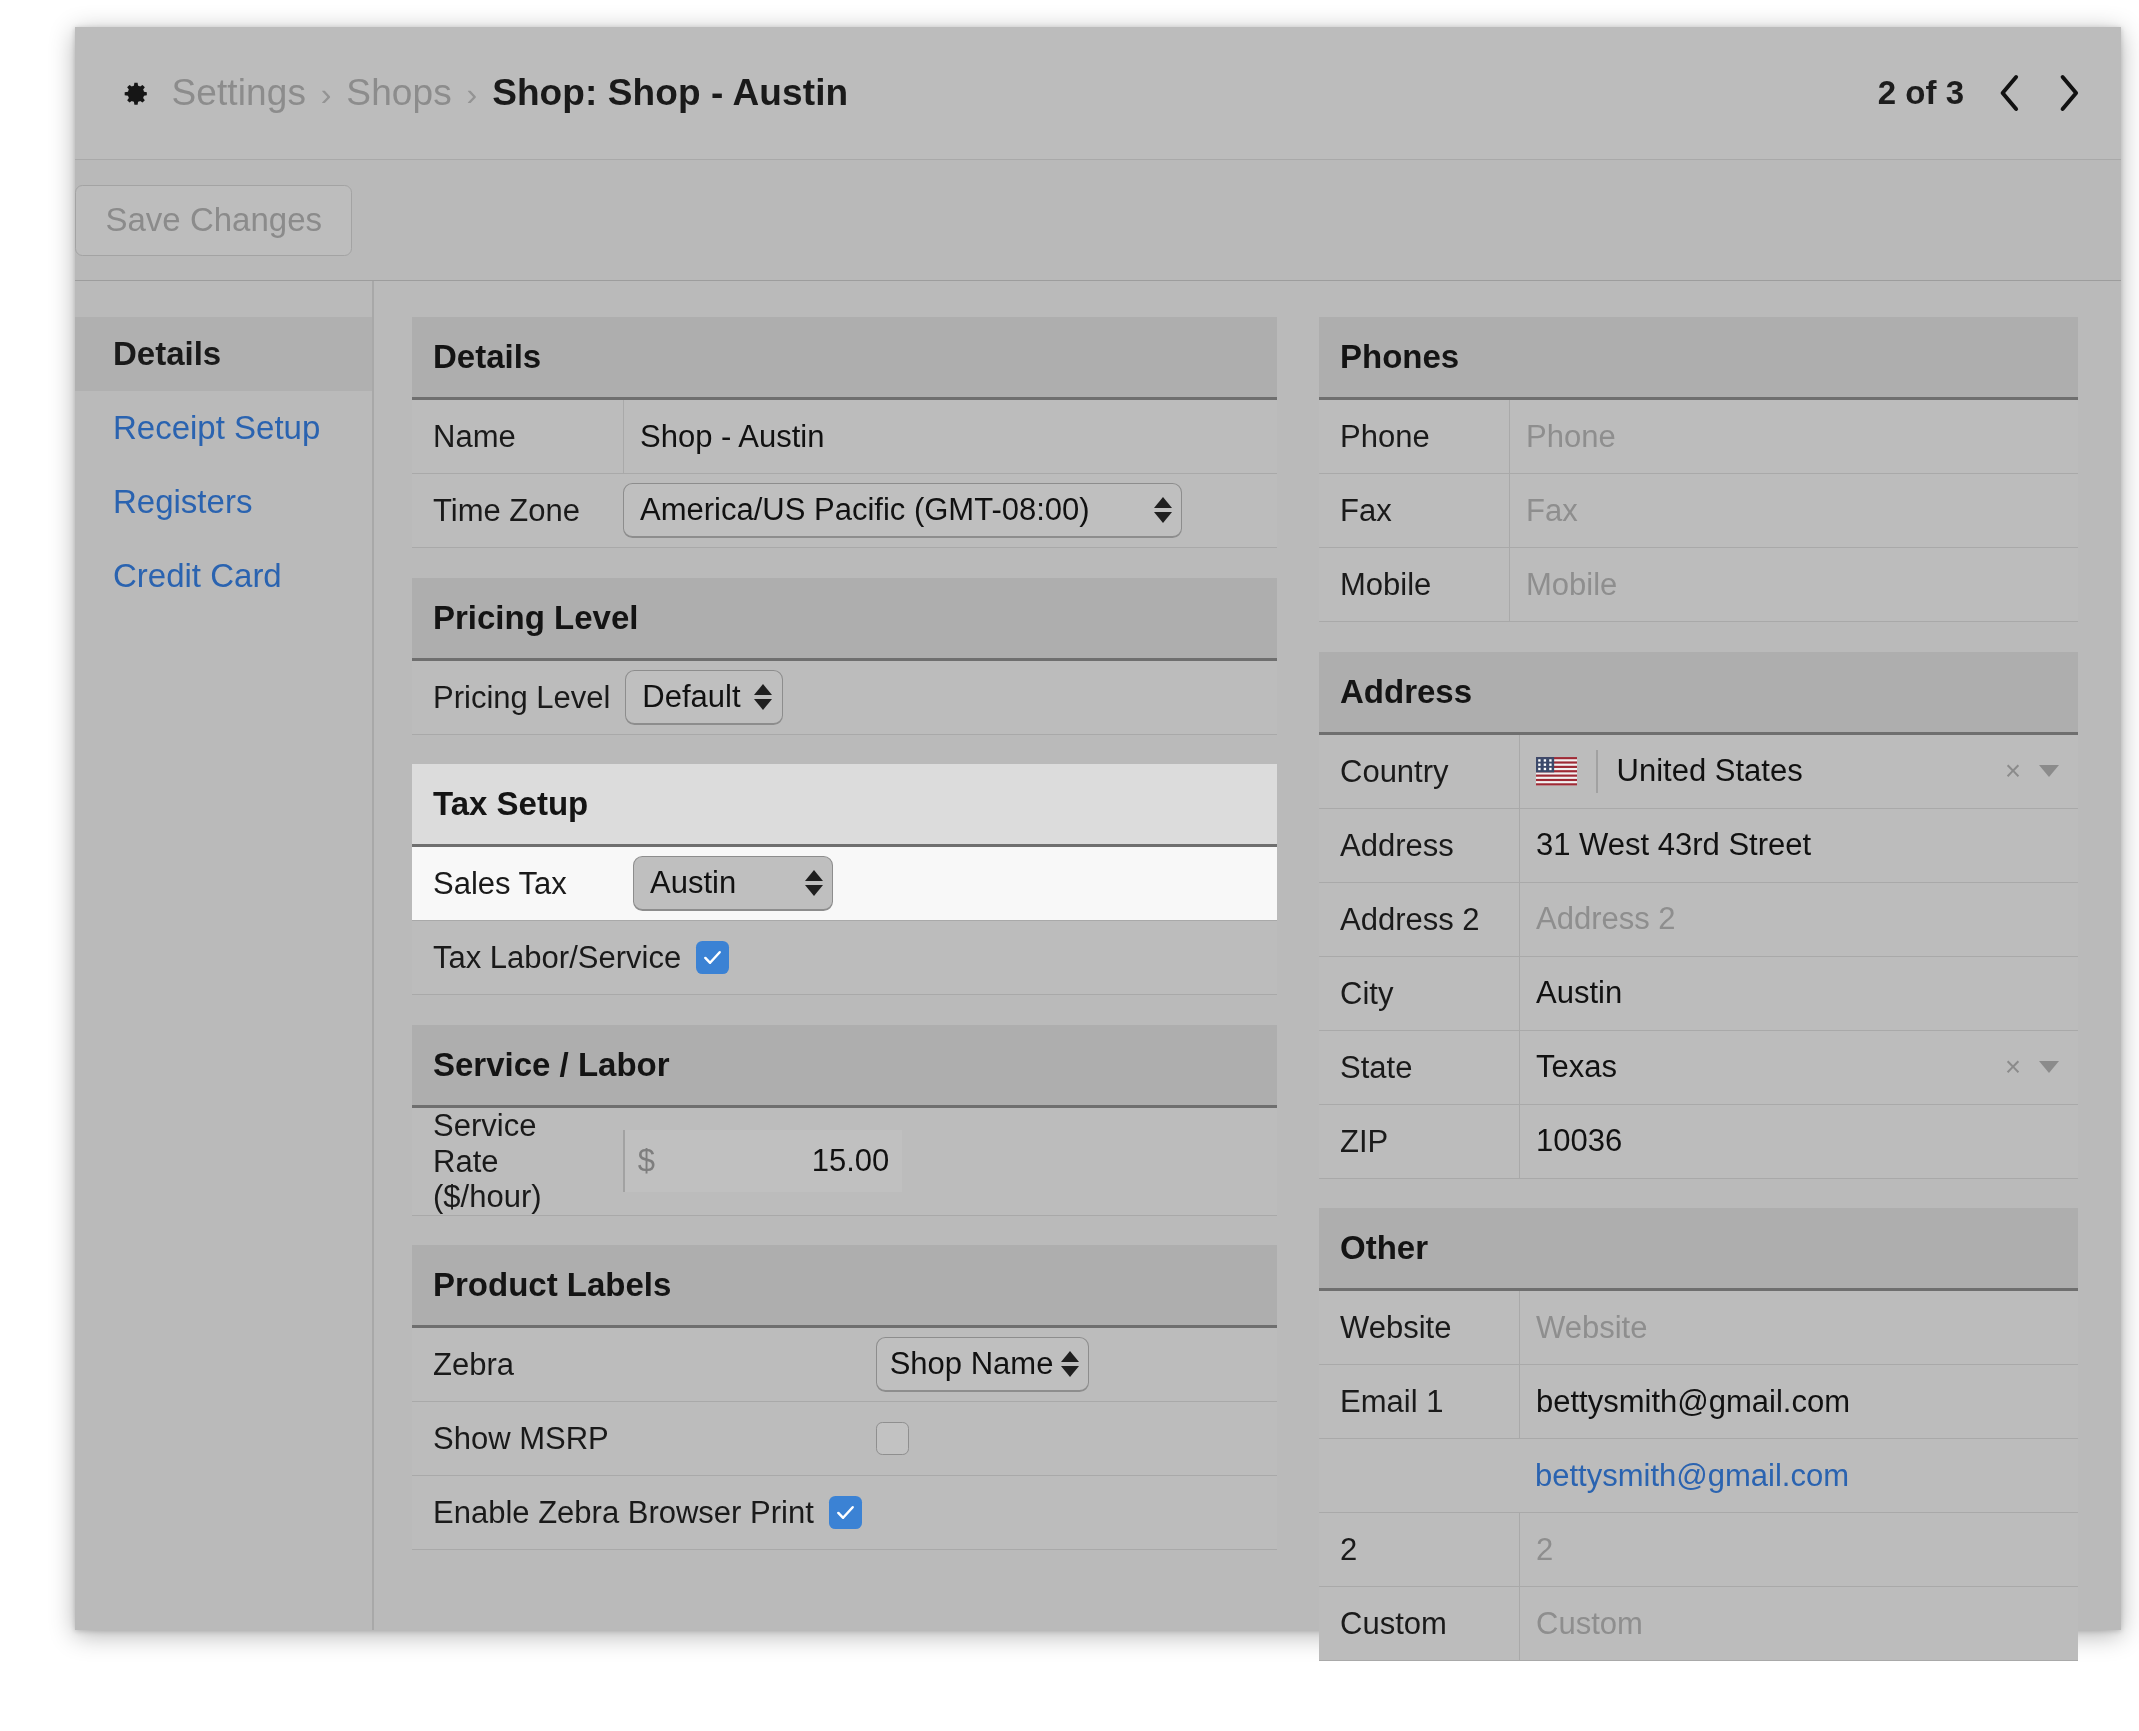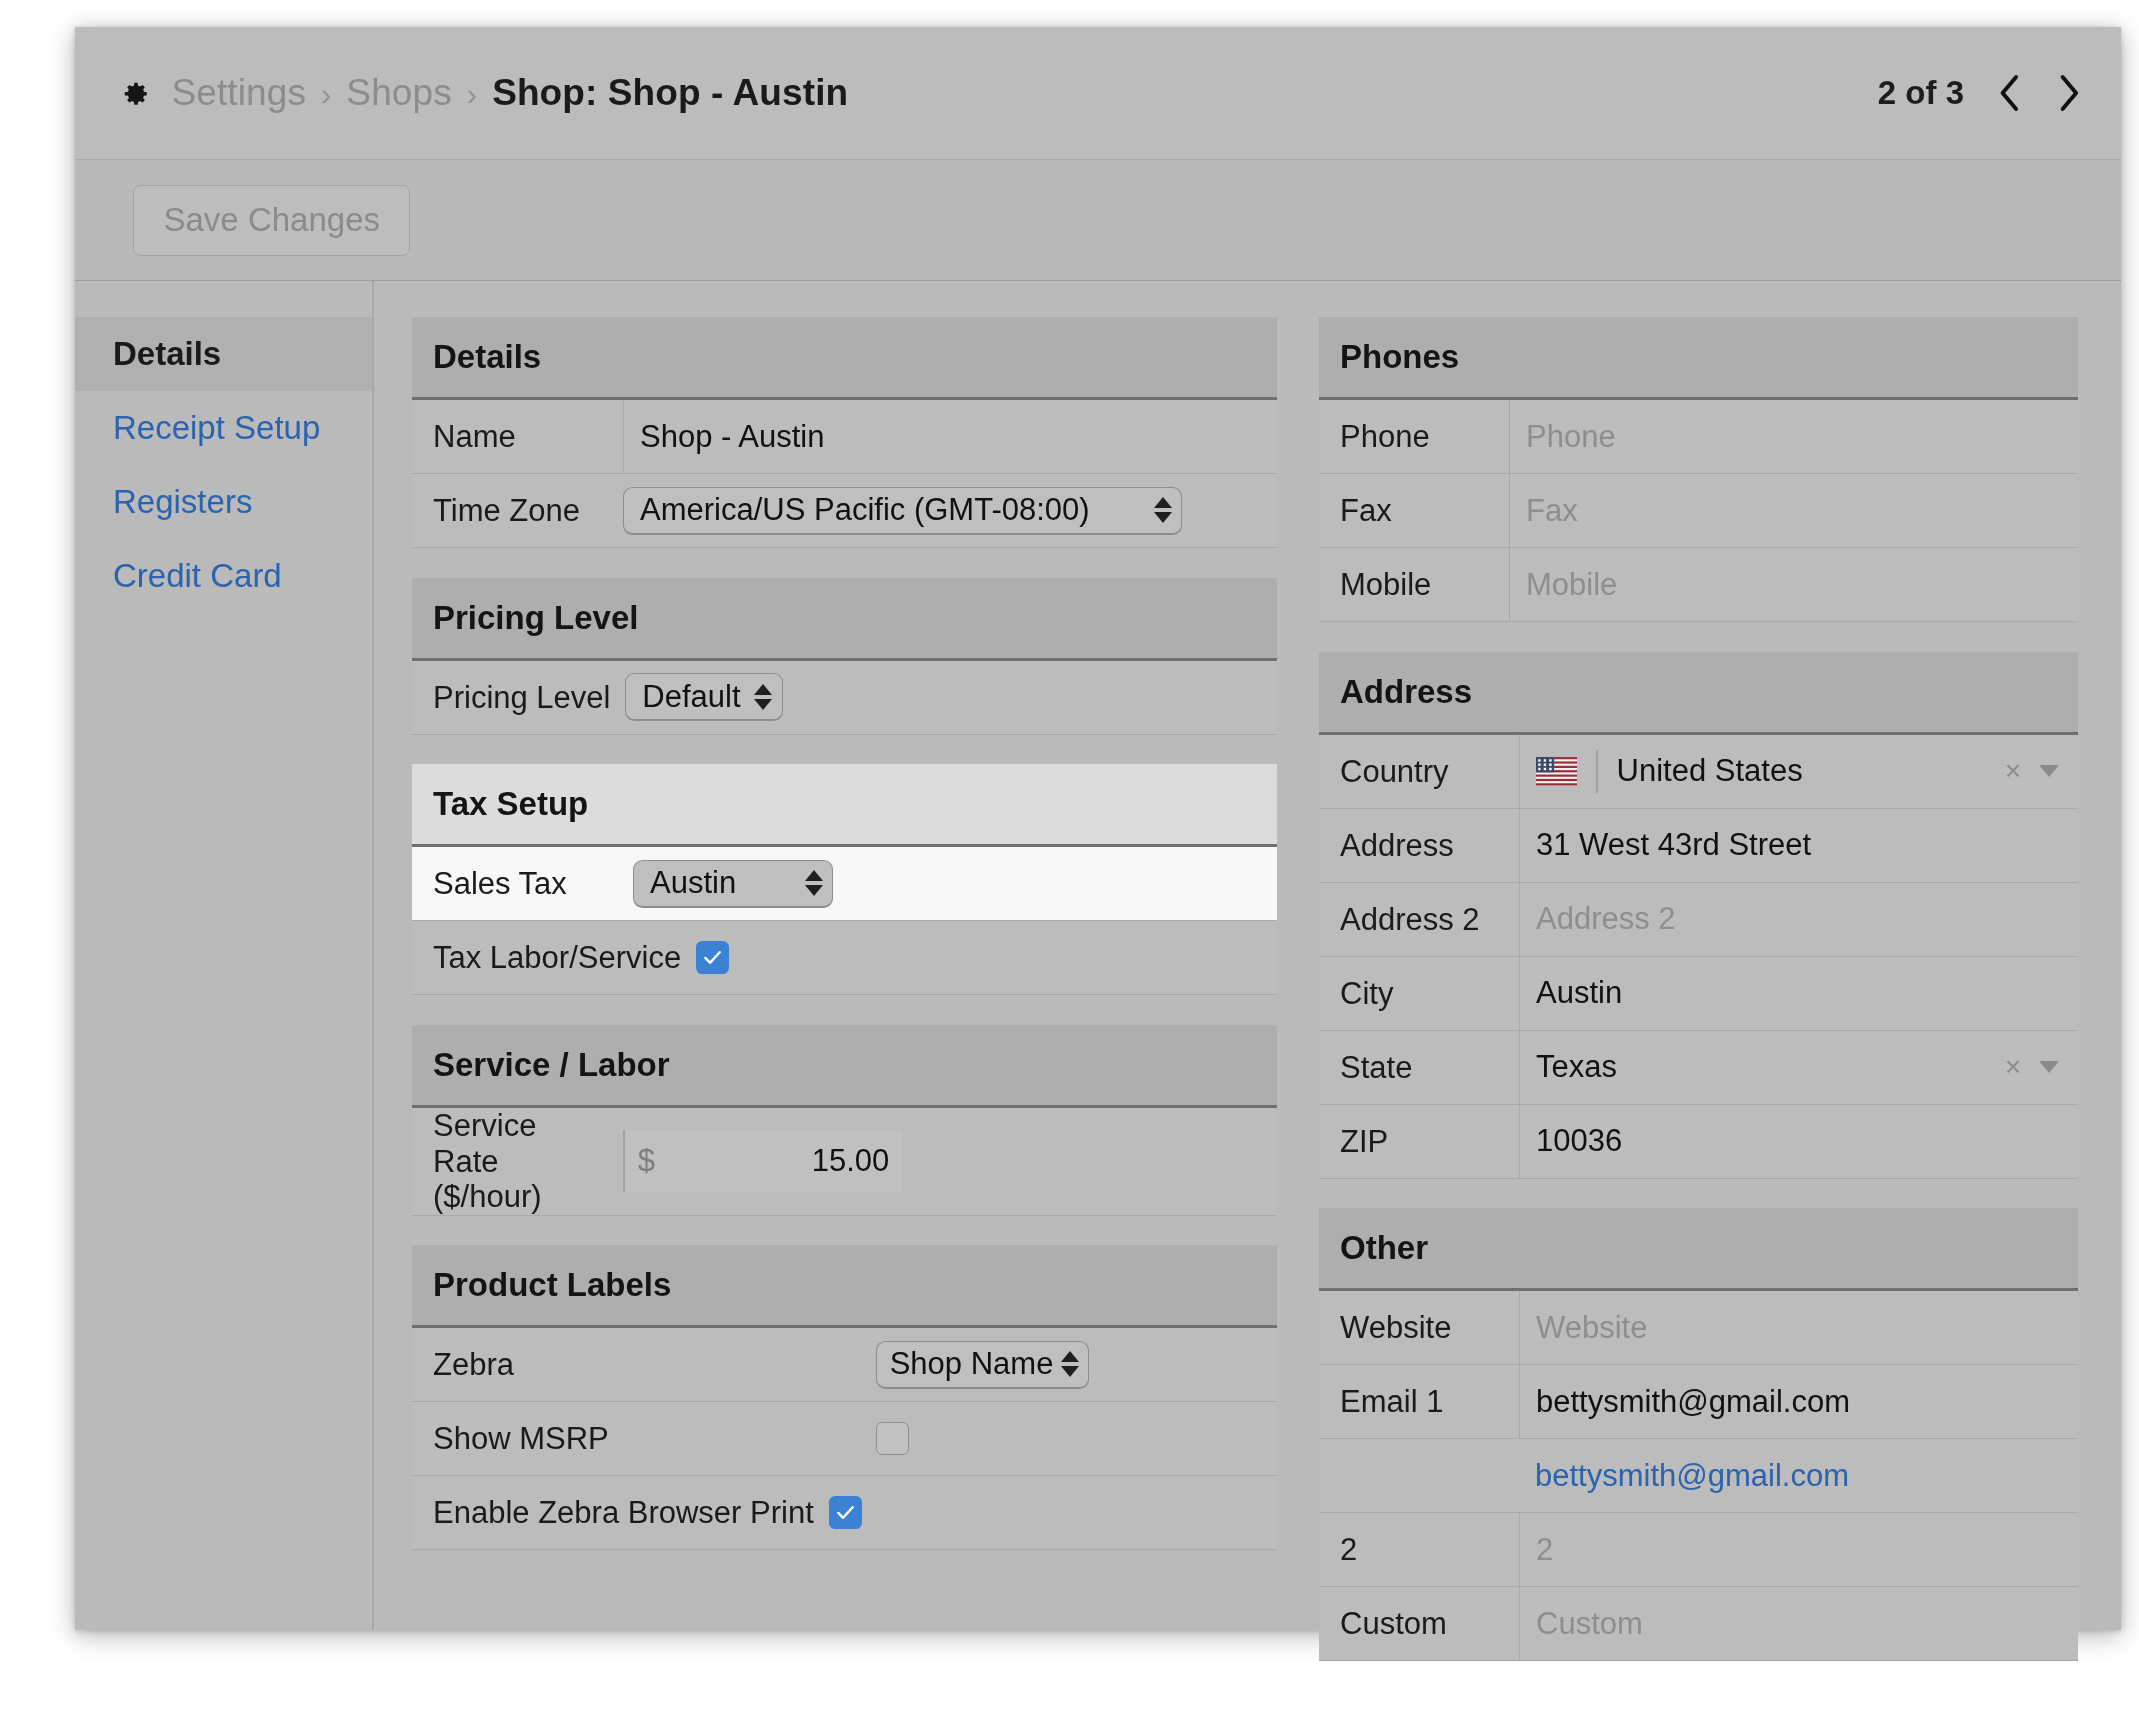--- a/index.html
+++ b/index.html
@@ -45,21 +45,20 @@
   }
   .pager-count { font-size: 33px; font-weight: 700; color: #1d1d1d; white-space: nowrap; }
   .chev { width: 29.5px; height: 40px; display: block; }
 
   
   .toolbar {
     height: 121px;
     background: #b9b9b9;
     border-bottom: 1.6px solid #9d9d9d;
     display: flex; align-items: center;
-    padding-left: 58px;
   }
   .save-btn {
     height: 71px; min-width: 264px;
     padding: 0 29.5px;
     background: #bdbdbd;
     border: 1.6px solid #a3a3a3;
     border-radius: 7.4px;
     color: #8b8b8b;
     font-size: 33px;
     font-family: "Liberation Sans", sans-serif;
@@ -146,21 +145,21 @@
   .lw-phones  .row-label { flex-basis: 190px; }
   .lw-address .row-label { flex-basis: 200px; }
   .lw-other   .row-label { flex-basis: 200px; }
 
   
   .row.inline .row-val { border-left: none; padding-left: 0; }
 
   
   .sel {
     display: inline-flex; align-items: center;
-    height: 48px;
+    height: 55px;
     background: #bfbfbf;
     border: 1.6px solid #8d8d8d;
     border-bottom-width: 2.6px;
     border-radius: 9.5px;
     padding: 0 9.5px 0 16px;
     font-size: 31px; color: #111;
     cursor: pointer;
     white-space: nowrap;
   }
   .sel .sel-txt { padding-right: 13.7px; }

